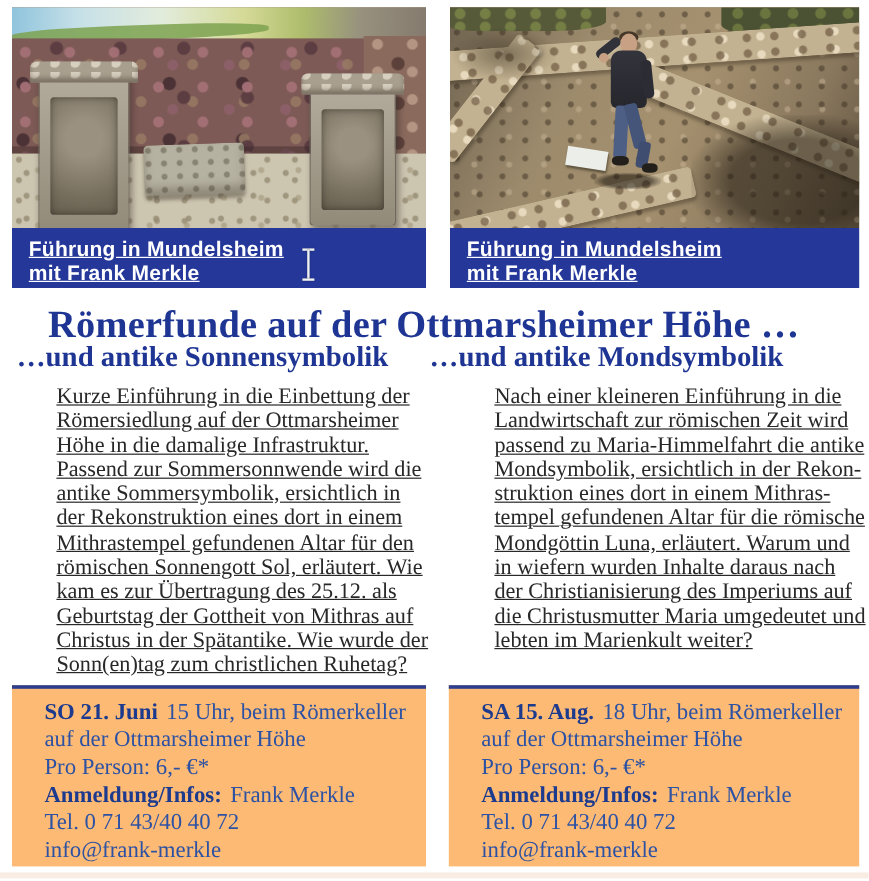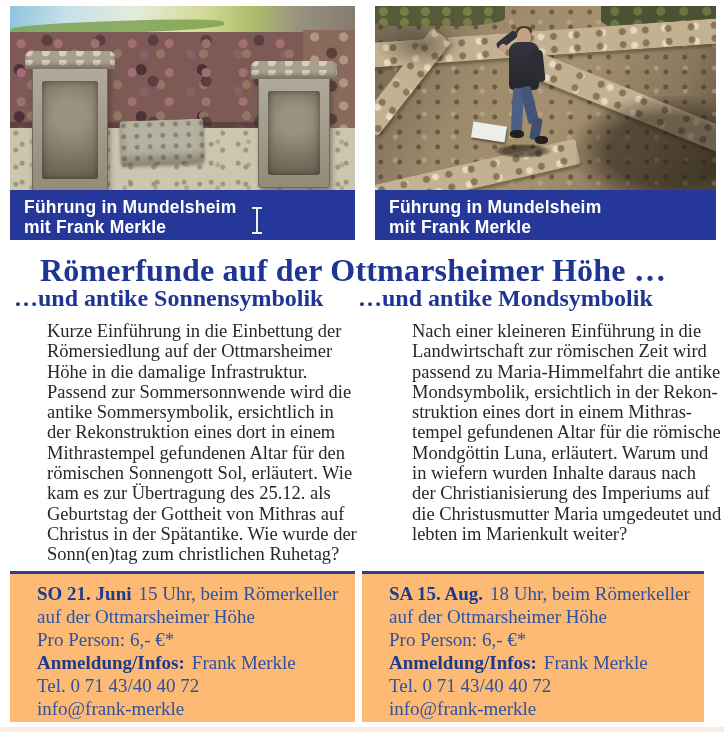--- a/index.html
+++ b/index.html
@@ -1,18 +1,18 @@
 <!DOCTYPE html>
 <html><head>
 <meta charset="utf-8">
 <style>
   html,body{margin:0;padding:0;background:#fff;}
   .canvas{position:relative;width:724px;height:734px;background:#ffffff;overflow:hidden;
           font-family:"Liberation Serif", serif;}
-  .prelines{white-space:pre-line;}
+  .prelines{white-space:pre-line;text-decoration:underline;}
 
   
   .photo{position:absolute;top:6px;height:184px;overflow:hidden;background:#9a8a74;}
   .photo-left{left:10px;width:345px;}
   .photo-right{left:375px;width:341px;}
   .photo div{position:absolute;}
 
   .pl-sky{left:0;right:0;top:0;height:34px;
     background:linear-gradient(92deg,#8fc4dc 0%,#c6e0e8 16%,#e2ecdc 36%,#d5da97 56%,#aebd6c 70%,#97917e 84%,#857a6e 100%);}
   .pl-hill{left:0;top:15px;width:62%;height:12px;background:#7da24f;border-radius:40%;transform:rotate(-2deg);opacity:.85;}
@@ -104,21 +104,21 @@
 
   
   .bodytext{position:absolute;top:321px;width:350px;color:#282828;font-size:18.5px;line-height:20.3px;margin-left:37px;}
   .body-left{left:10px;}
   .body-right{left:375px;}
 
   
   .infobox{position:absolute;top:571px;height:151px;background:#fdba74;border-top:3px solid #2c3f8f;
     box-sizing:border-box;padding:8px 0 0 27px;color:#2d52a3;font-size:19px;line-height:23px;}
   .infobox-left{left:10px;width:345px;}
-  .infobox-right{left:362px;width:342px;}
+  .infobox-right{left:374px;width:342px;}
   .info-line .b{font-weight:bold;color:#1c3a8e;margin-right:7px;}
 
   
   .text-cursor{position:absolute;left:250px;top:205px;width:14px;height:32px;}
   .text-cursor i{position:absolute;display:block;background:#eef2f6;box-shadow:0 0 1px rgba(20,20,40,.7);}
   .text-cursor .ct{left:2px;top:2px;width:10px;height:2px;}
   .text-cursor .cs{left:6px;top:3px;width:2px;height:25px;}
   .text-cursor .cb{left:2px;top:27px;width:10px;height:2px;}
 
   .bottom-strip{position:absolute;left:0;top:727px;width:724px;height:5px;background:#f9ece3;}

